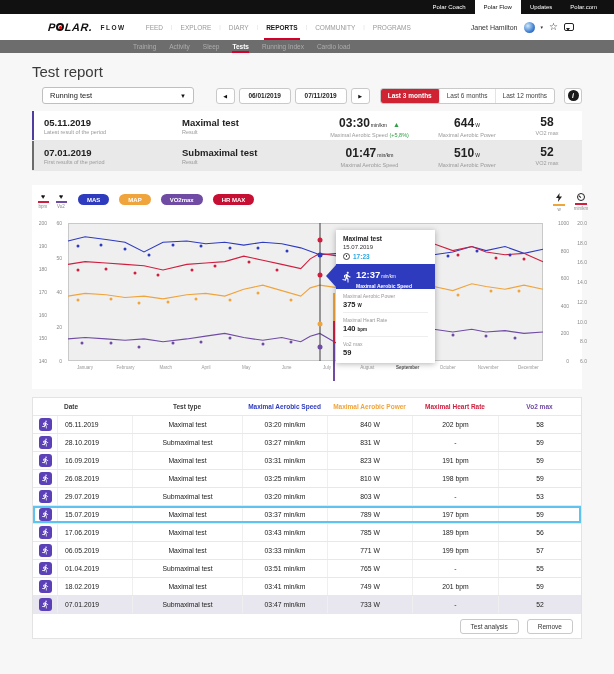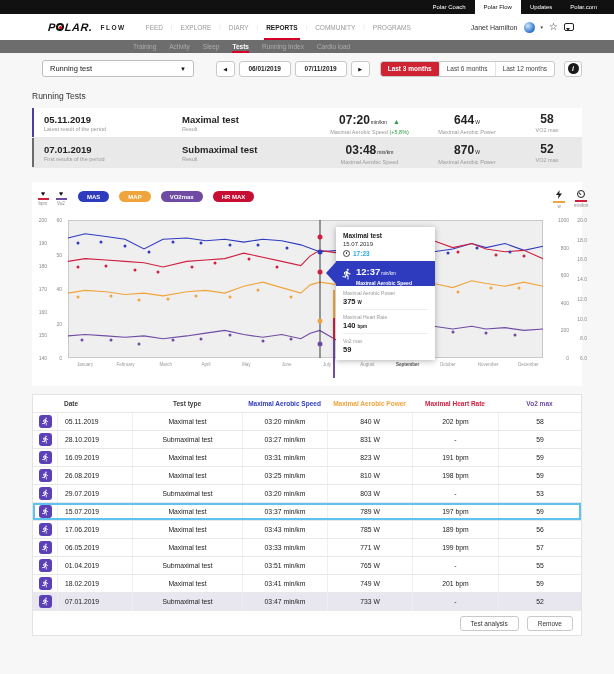--- a/index.html
+++ b/index.html
@@ -174,20 +174,21 @@
 <div class="subnav" id="subnav">
     <span class="sub-item">Training</span>
     <span class="sub-item">Activity</span>
     <span class="sub-item">Sleep</span>
     <span class="sub-item active">Tests</span>
     <span class="sub-item">Running Index</span>
     <span class="sub-item">Cardio load</span>
   </div>
 
 <div class="content">
+  <h1 class="page-title">Test report</h1>
 
   <div class="toolbar-row">
     <div class="select">
       <span>Running test</span>
       <span class="sel-caret">▼</span>
     </div>
     <div class="date-controls">
       <div class="nav-btn">◀</div>
       <div class="date-box">06/01/2019</div>
       <div class="date-box">07/11/2019</div>
@@ -196,35 +197,34 @@
           <div class="range-btn active">Last 3 months</div>
           <div class="range-btn">Last 6 months</div>
           <div class="range-btn">Last 12 months</div>
         </div>
       <div class="info-wrap">
         <div class="info-circle">i</div>
       </div>
     </div>
   </div>
 
-  <h2 class="section-title">Running Tests</h2>
 
   <div class="summary">
     <div class="sum-row">
       <span class="sum-accent" id="accent0" style="background: rgb(79, 62, 158);"></span>
       <div class="sc1">
         <div class="cell-main">05.11.2019</div>
         <div class="cell-sub">Latest result of the period</div>
       </div>
       <div class="sc2">
         <div class="cell-main">Maximal test</div>
         <div class="cell-sub">Result</div>
       </div>
       <div class="sc3">
-        <div><span class="big-val">07:20</span><span class="big-unit">min/km</span><span class="tri-up">▲</span></div>
+        <div><span class="big-val">03:30</span><span class="big-unit">min/km</span><span class="tri-up">▲</span></div>
         <div class="cell-sub"><span>Maximal Aerobic Speed</span> <span class="delta">(+5,8%)</span></div>
       </div>
       <div class="sc4">
         <div><span class="big-val">644</span><span class="big-unit">W</span></div>
         <div class="cell-sub">Maximal Aerobic Power</div>
       </div>
       <div class="sc5">
         <div class="big-val">58</div>
         <div class="cell-sub">VO2 max</div>
       </div>
@@ -233,25 +233,25 @@
       <span class="sum-accent" id="accent1" style="background: rgb(107, 107, 107);"></span>
       <div class="sc1">
         <div class="cell-main">07.01.2019</div>
         <div class="cell-sub">First results of the period</div>
       </div>
       <div class="sc2">
         <div class="cell-main">Submaximal test</div>
         <div class="cell-sub">Result</div>
       </div>
       <div class="sc3">
-        <div><span class="big-val">03:48</span><span class="big-unit">min/km</span></div>
+        <div><span class="big-val">01:47</span><span class="big-unit">min/km</span></div>
         <div class="cell-sub">Maximal Aerobic Speed</div>
       </div>
       <div class="sc4">
-        <div><span class="big-val">870</span><span class="big-unit">W</span></div>
+        <div><span class="big-val">510</span><span class="big-unit">W</span></div>
         <div class="cell-sub">Maximal Aerobic Power</div>
       </div>
       <div class="sc5">
         <div class="big-val">52</div>
         <div class="cell-sub">VO2 max</div>
       </div>
     </div>
   </div>
 
   <div class="chart-card">

